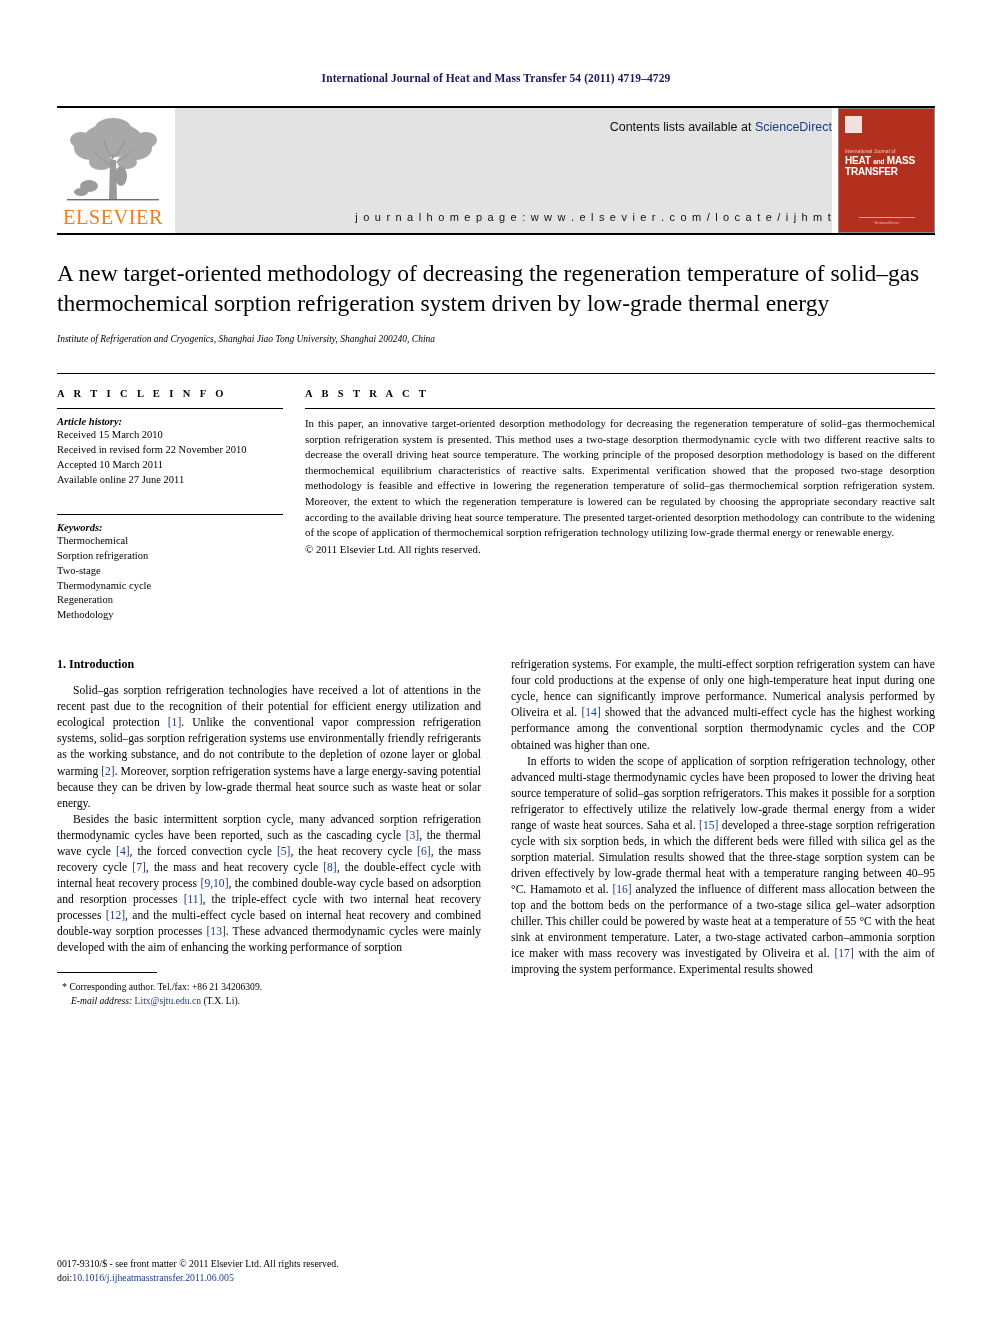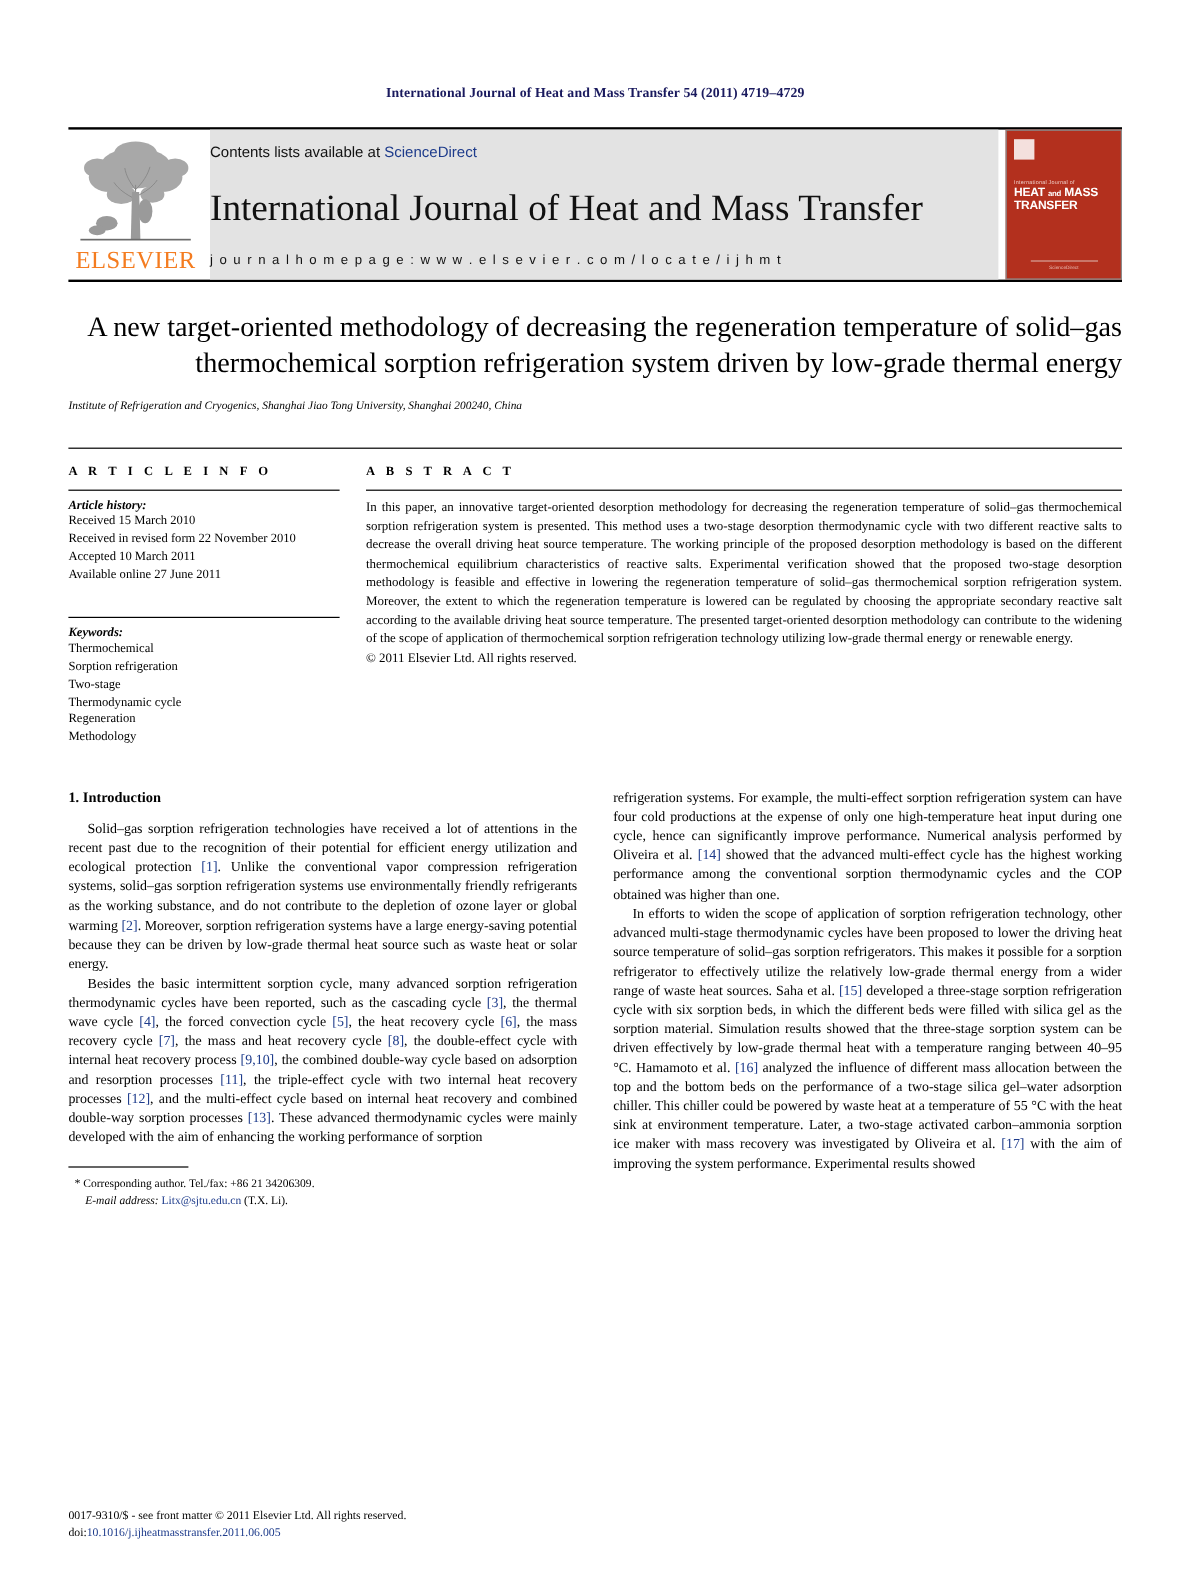--- a/index.html
+++ b/index.html
@@ -63,21 +63,21 @@
     margin-top: 1px;
   }
   .banner {
     flex: 1 1 auto;
     background: #e3e3e3;
     margin-left: 6px;
     margin-right: 6px;
     display: flex;
     flex-direction: column;
     justify-content: space-between;
-    align-items: flex-start;
+    align-items: flex-end;
     padding: 12px 0 10px 0;
     box-sizing: border-box;
   }
   .banner .contents {
     font-family: "Liberation Sans", sans-serif;
     font-size: 12.5px;
     color: #111;
   }
   .banner .contents .sd {
     color: #1d3b8b;
@@ -146,21 +146,20 @@
   .title-rule {
     border-top: 2px solid #000;
     margin-top: 0;
   }
   .article-title {
     font-size: 23.5px;
     line-height: 1.26;
     margin: 24px 0 16px 0;
     font-weight: normal;
     font-family: "Liberation Serif", serif;
-    text-align: right;
   }
   .authors {
     font-size: 14.5px;
     margin-top: 19px;
     font-family: "Liberation Serif", serif;
   }
   .authors sup { font-size: 11px; }
   .affiliation {
     font-size: 9.5px;
     font-style: italic;
@@ -306,21 +305,20 @@
         </g>
         <rect x="6" y="85" width="92" height="1.4" fill="#6b6b6b"></rect>
       </svg>
       <div class="elsevier-word">ELSEVIER</div>
     </div>
 
     <div class="banner">
       <div class="contents">
         <span>Contents lists available at </span><span class="sd">ScienceDirect</span>
       </div>
-      <div class="jtitle">International Journal of Heat and Mass Transfer</div>
       <div class="homepage">j o u r n a l   h o m e p a g e :   w w w . e l s e v i e r . c o m / l o c a t e / i j h m t</div>
     </div>
 
     <div class="cover">
       <div class="el-mark"></div>
       <div class="cov-small">International Journal of</div>
       <div class="cov-l1">
         <span>HEAT</span>
         <span class="small">and</span>
         <span>MASS</span>

